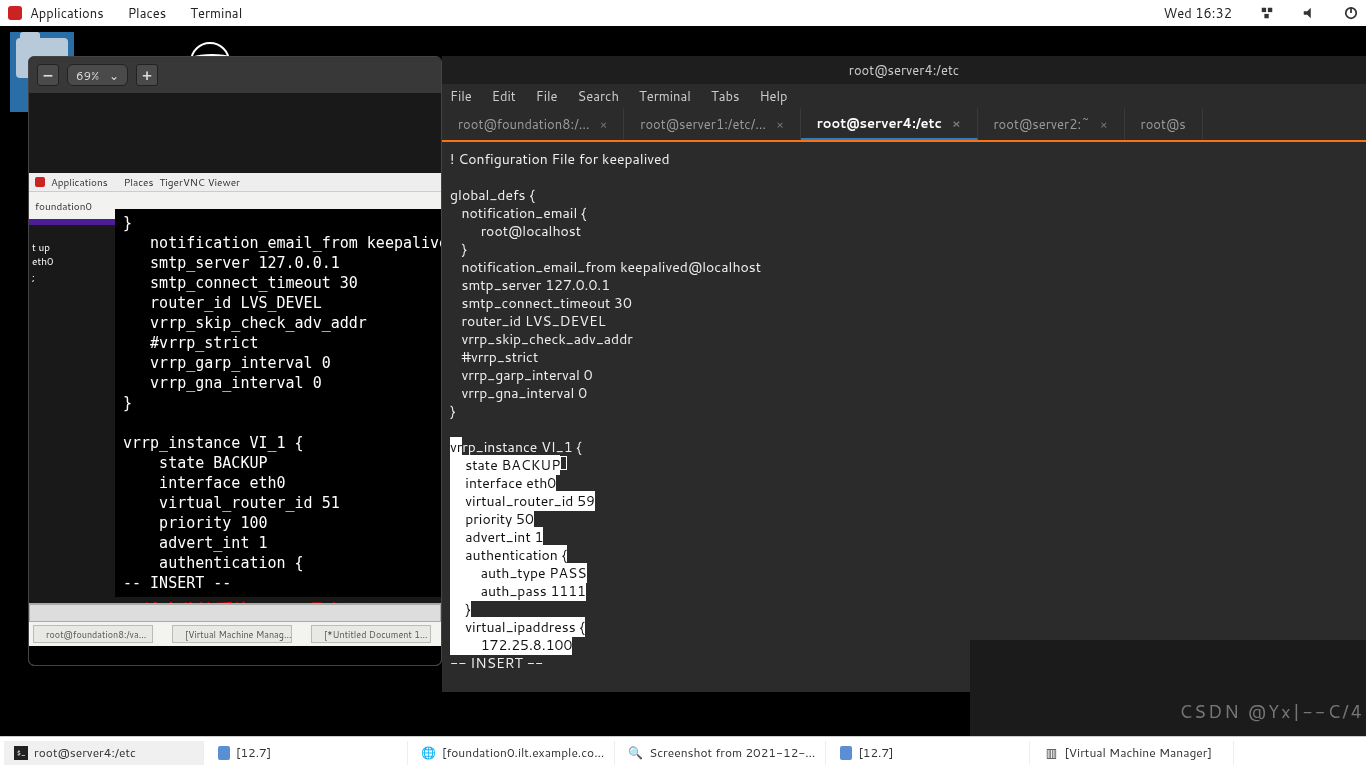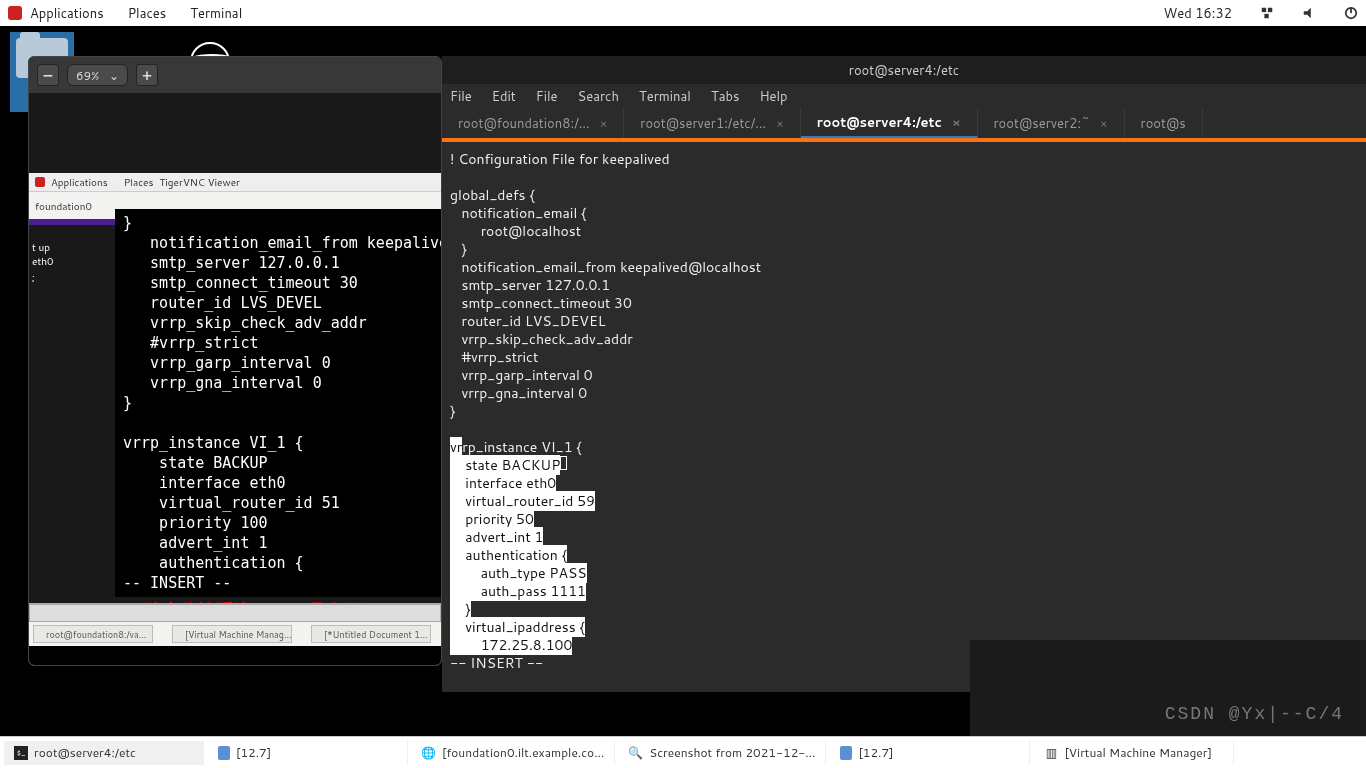--- a/index.html
+++ b/index.html
@@ -32,30 +32,30 @@
 .vnc-redtext{position:absolute;left:80px;top:504px;color:#f00;font-size:18px;font-weight:600;}
 .vnc-botbar{position:absolute;left:0;bottom:0;right:0;height:62px;background:#ccc;border-top:1px solid #aaa;}
 .vnc-scroll{height:18px;background:#ddd;border:1px solid #aaa;}
 .taskbar-inner{height:24px;background:#f3f3f0;display:flex;align-items:center;padding:0 4px;gap:19px;font-size:9px;color:#555;}
 .task-item{height:18px;background:#e8e8e4;border:1px solid #bbb;padding:0 8px;display:flex;align-items:center;gap:4px;max-width:120px;overflow:hidden;white-space:nowrap;}
 .task-item .ico{width:10px;height:10px;background:#888;}
 
 .term-win{position:absolute;left:442px;top:56px;width:924px;height:636px;background:#2b2b2b;}
 .term-title{height:28px;background:#1e1e1e;color:#ccc;display:flex;align-items:center;justify-content:center;font-size:13px;}
 .term-menu{height:24px;background:#2b2b2b;display:flex;align-items:center;padding:0 8px;gap:20px;color:#ccc;font-size:13px;}
-.term-tabs{height:34px;background:#2b2b2b;display:flex;align-items:stretch;border-bottom:4px solid #f97316;}
+.term-tabs{height:34px;background:#2b2b2b;display:flex;align-items:stretch;border-bottom:2px solid #f97316;}
 .term-tab{padding:0 16px;display:flex;align-items:center;gap:10px;color:#999;font-size:13px;border-right:1px solid #3a3a3a;white-space:nowrap;}
 .term-tab.active{color:#fff;border-bottom:2px solid #2d7cc4;font-weight:bold;}
 .term-tab .x{font-size:12px;color:#777;}
 .term-body{padding:8px 8px;color:#eee;font-family:"DejaVu Sans Mono",monospace;font-size:14px;line-height:18px;white-space:pre;background:#2b2b2b;height:calc(100% - 86px);overflow:hidden;}
 .term-body .hl{background:#fff;color:#111;}
 .term-body .cursor{border:1px solid #fff;display:inline-block;width:7px;height:14px;}
 
 .desk-low{position:absolute;left:970px;top:640px;right:0;height:96px;background:#1b1b1b;}
-.watermark{position:absolute;right:22px;bottom:44px;color:rgba(210,210,210,0.5);font-size:18px;letter-spacing:2px;font-family:Liberation Mono, monospace;}
+.watermark{position:absolute;right:2px;bottom:44px;color:rgba(210,210,210,0.5);font-size:18px;letter-spacing:2px;}
 
 .host-taskbar{position:absolute;left:0;bottom:0;right:0;height:32px;background:#fff;border-top:1px solid #ccc;display:flex;align-items:center;padding:0 4px;gap:4px;font-size:12px;color:#333;}
 .host-item{height:24px;padding:0 10px;display:flex;align-items:center;gap:6px;border-right:1px solid #eee;min-width:200px;max-width:220px;overflow:hidden;white-space:nowrap;}
 .host-item.active{background:#f0f0f0;}
 .hi-ico{width:14px;height:14px;display:flex;align-items:center;justify-content:center;}
 .hi-term{background:#222;color:#fff;font-size:8px;}
 .hi-doc{width:12px;height:14px;background:#5a8fd6;border-radius:2px;}
 </style>
 </head>
 <body>

